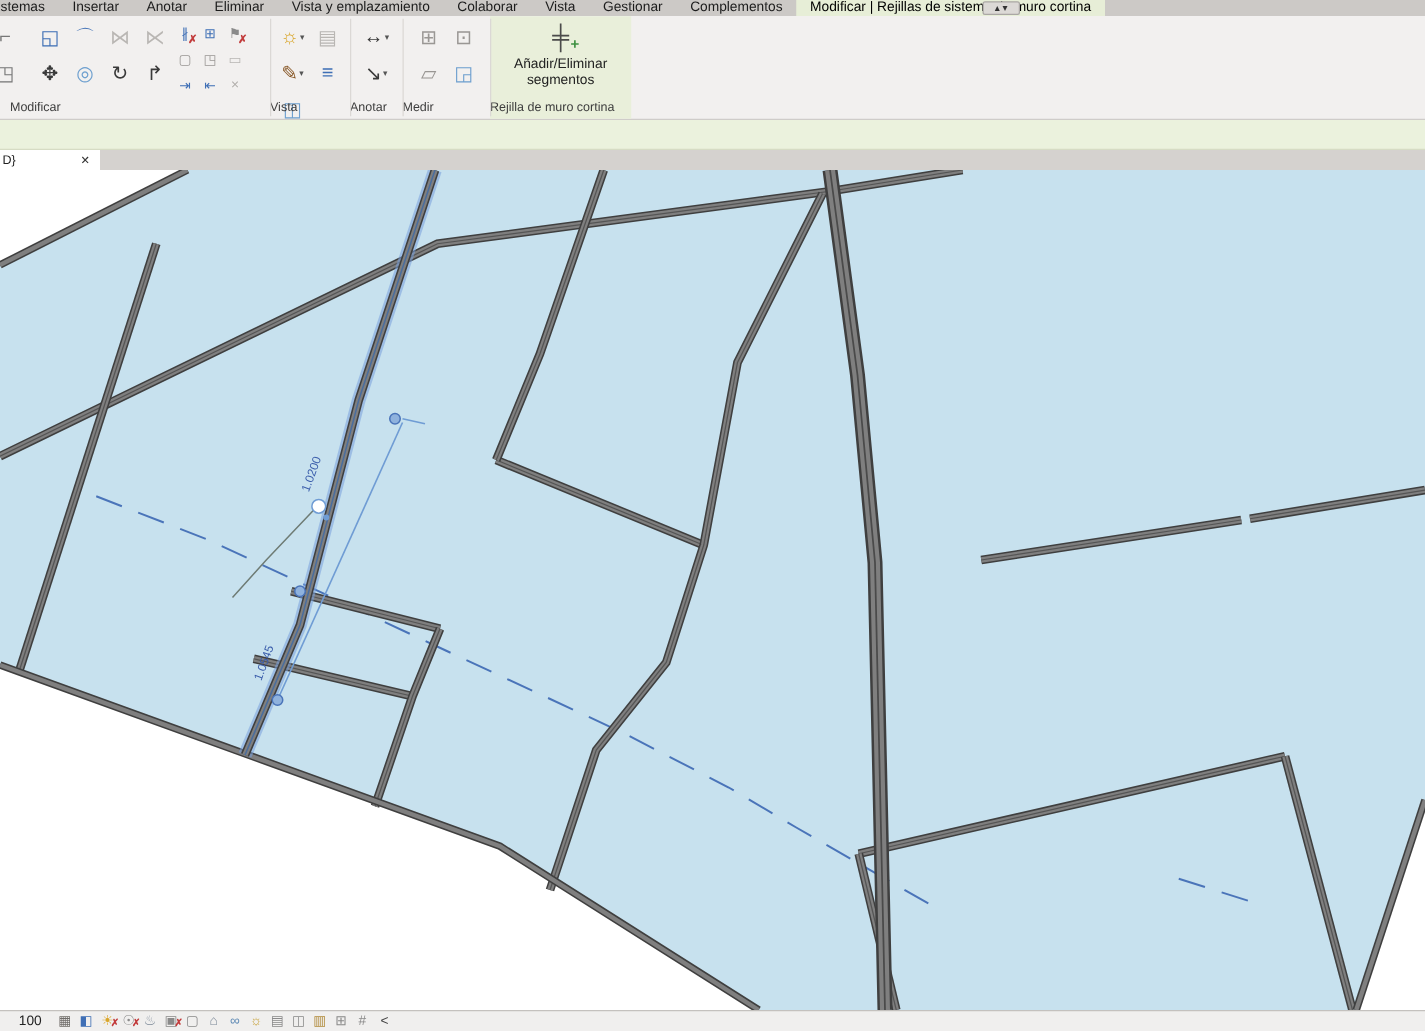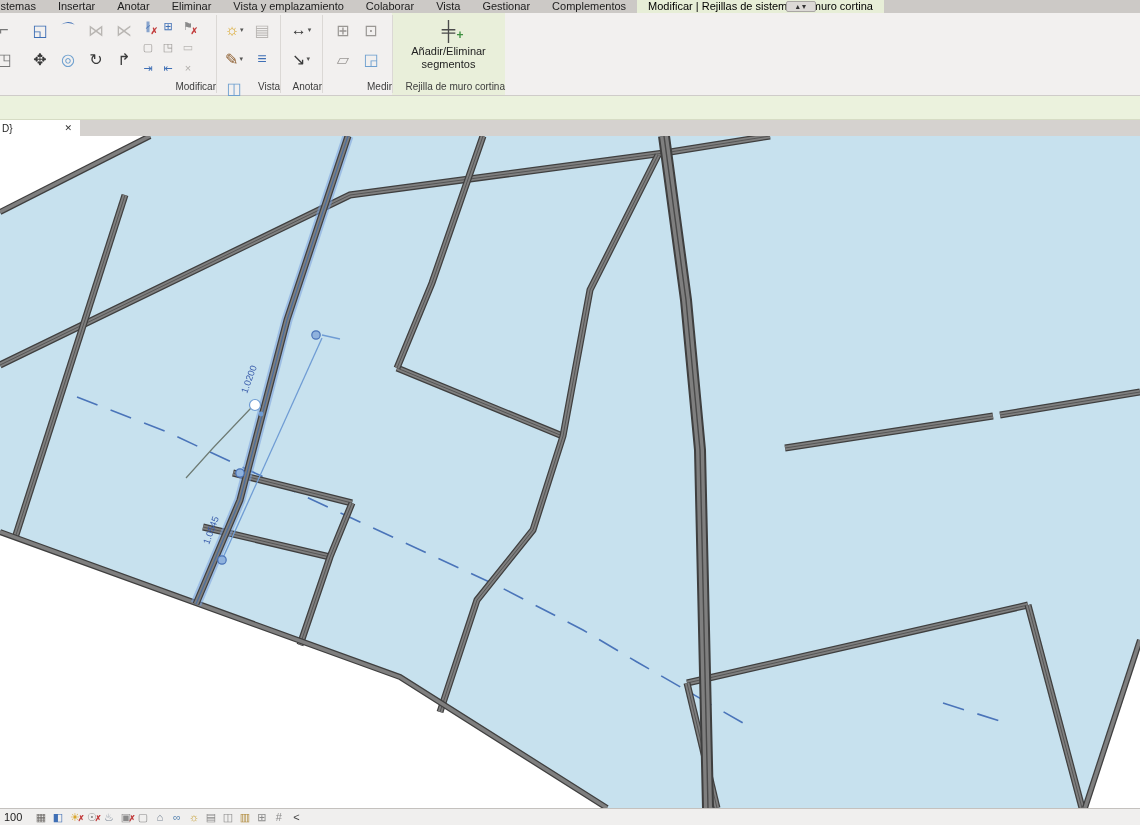--- a/index.html
+++ b/index.html
@@ -17,21 +17,21 @@
   #collapse-btn { position:absolute; left:786px; top:1px; width:30px; height:11px;
     background:#dcd9d6; border:1px solid #aaa7a4; border-radius:2px; font-size:8px;
     color:#333; text-align:center; line-height:10px; }
 
   
   #ribbon { position:absolute; left:0; top:13px; width:1140px; height:83px;
     background:#f2f0ef; border-bottom:1px solid #cfccc9; }
   .panel { position:absolute; top:0; height:82px; }
   .panel .pbody { display:flex; align-items:flex-start; justify-content:center;
     gap:4px; padding-top:4px; height:68px; }
-  .panel .plabel { height:14px; font-size:10px; color:#3d3d3d; text-align:right;
+  .panel .plabel { height:14px; font-size:10px; color:#3d3d3d; text-align:left;
     line-height:12px; }
   .panel.ctx { background:#e9efda; }
   .psep { position:absolute; top:2px; width:1px; height:78px; background:#dbd8d5; }
   .icol { display:flex; flex-direction:column; gap:3px; align-items:center; }
   .cell { width:24px; height:26px; display:flex; align-items:center;
     justify-content:center; font-size:16px; }
   .cell.sm { width:16px; height:18px; font-size:11px; }
   .dd { font-size:7px; color:#555; margin-left:1px; }
   .xmark { position:relative; }
   .xmark .xo { position:absolute; right:-2px; bottom:-1px; color:#c23b3b;
@@ -55,21 +55,21 @@
   #viewtab .vt-close { font-size:9px; color:#333; padding-right:8px; }
 
   
   #canvas { position:absolute; left:0; top:136px; width:1140px; height:672px;
     background:#ffffff; }
 
   
   #statusbar { position:absolute; left:0; top:808px; width:1140px; height:17px;
     background:#f0efee; border-top:1px solid #c4c1be; display:flex;
     align-items:center; }
-  #sb-scale { font-size:11px; color:#222; padding:0 10px 0 4px; }
+  #sb-scale { font-size:11px; color:#222; padding:0 10px 0 15px; }
   .sb-ico { position:relative; width:17px; height:15px; text-align:center;
     font-size:11px; line-height:15px; }
   .sb-ico .xo { position:absolute; right:-1px; bottom:-1px; color:#c23b3b;
     font-size:8px; font-weight:bold; }
   #sb-more { font-size:11px; color:#444; padding-left:6px; }
 </style>
 </head>
 <body>
 
 <div id="app">

